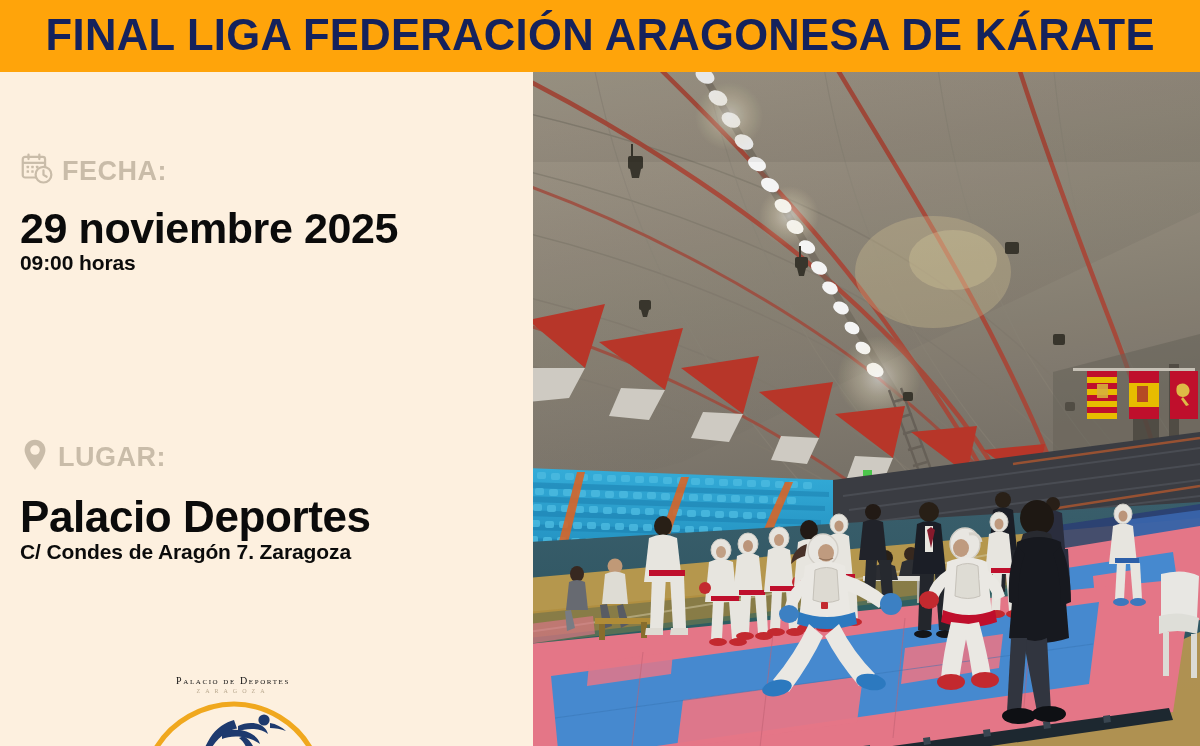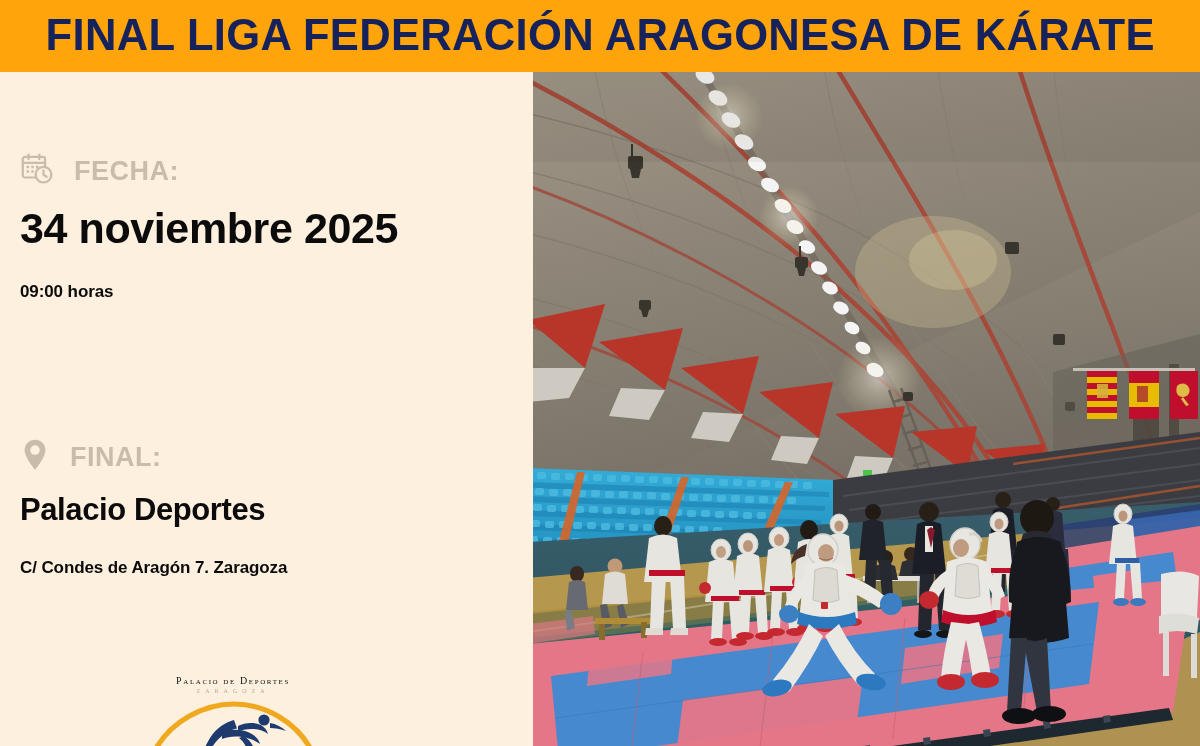--- a/index.html
+++ b/index.html
@@ -39,21 +39,21 @@
   .info-panel {
     position:absolute; left:0; top:72px;
     width:533px; height:674px;
     background:#FDF0DF;
   }
 
   .block-fecha { position:absolute; left:20px; top:82px; width:490px; }
   .block-lugar { position:absolute; left:20px; top:368px; width:490px; }
 
   .label-row {
-    display:flex; align-items:center; gap:20px;
+    display:flex; align-items:center; gap:8px;
     height:34px;
   }
   .label-text {
     color:#C9BCA9;
     font-weight:700;
     font-size:27px;
     letter-spacing:0.5px;
     line-height:1;
   }
   .ico { display:block; }
@@ -62,23 +62,23 @@
     color:#0B0B0B;
     font-weight:700;
     font-size:43px;
     line-height:1.05;
     margin-top:18px;
     letter-spacing:-0.4px;
   }
   .sub-value {
     color:#0B0B0B;
     font-weight:700;
-    font-size:17px;
+    font-size:21px;
     line-height:1.1;
-    margin-top:32px;
+    margin-top:0;
     letter-spacing:-0.1px;
   }
 
   
   .logo-wrap {
     position:absolute; left:133px; top:604px;
     width:200px; height:108px;
     display:flex; flex-direction:column; align-items:center;
   }
   .logo-title {
@@ -134,35 +134,35 @@
               <rect x="15" y="13" width="2.3" height="2.3" rx="0.5"></rect>
               <rect x="6.2" y="17.2" width="2.3" height="2.3" rx="0.5"></rect>
               <rect x="10.6" y="17.2" width="2.3" height="2.3" rx="0.5"></rect>
             </g>
             <circle cx="22.1" cy="21.3" r="7.4" fill="#FDF0DF" stroke="#C9BCA9" stroke-width="2.1"></circle>
             <path d="M22.1 17.3V21.5L25.1 23.3" stroke="#C9BCA9" stroke-width="2.1" stroke-linecap="round" stroke-linejoin="round"></path>
           </svg>
         </span>
         <span class="label-text">FECHA:</span>
       </div>
-      <div class="big-value">34 noviembre 2025</div>
+      <div class="big-value">29 noviembre 2025</div>
       <div class="sub-value">09:00 horas</div>
     </div>
 
     <div class="block-lugar">
       <div class="label-row">
         <span class="ico">
           <svg width="30" height="34" viewBox="0 0 26 32" fill="none">
             <path d="M13 1.6C7.6 1.6 3.2 6 3.2 11.4c0 7.3 9.8 18.6 9.8 18.6s9.8-11.3 9.8-18.6C22.8 6 18.4 1.6 13 1.6z" fill="#C9BCA9"></path>
             <circle cx="13" cy="11.3" r="4.5" fill="#FDF0DF"></circle>
           </svg>
         </span>
-        <span class="label-text">FINAL:</span>
+        <span class="label-text">LUGAR:</span>
       </div>
-      <div class="big-value" style="font-size:31px; margin-top:20px;">Palacio Deportes</div>
+      <div class="big-value" style="font-size:44px; margin-top:20px;">Palacio Deportes</div>
       <div class="sub-value">C/ Condes de Aragón 7. Zaragoza</div>
     </div>
 
     <div class="logo-wrap">
       <div class="logo-title">Palacio de Deportes</div>
       <div class="logo-sub">ZARAGOZA</div>
       <span class="logo-mark">
         <svg width="190" height="80" viewBox="0 0 190 80" fill="none">
 
           <path d="M12 64 C 30 22, 70 8, 96 8 C 124 8, 162 24, 178 64" stroke="#F0A81E" stroke-width="5.2" fill="none" stroke-linecap="round"></path>

